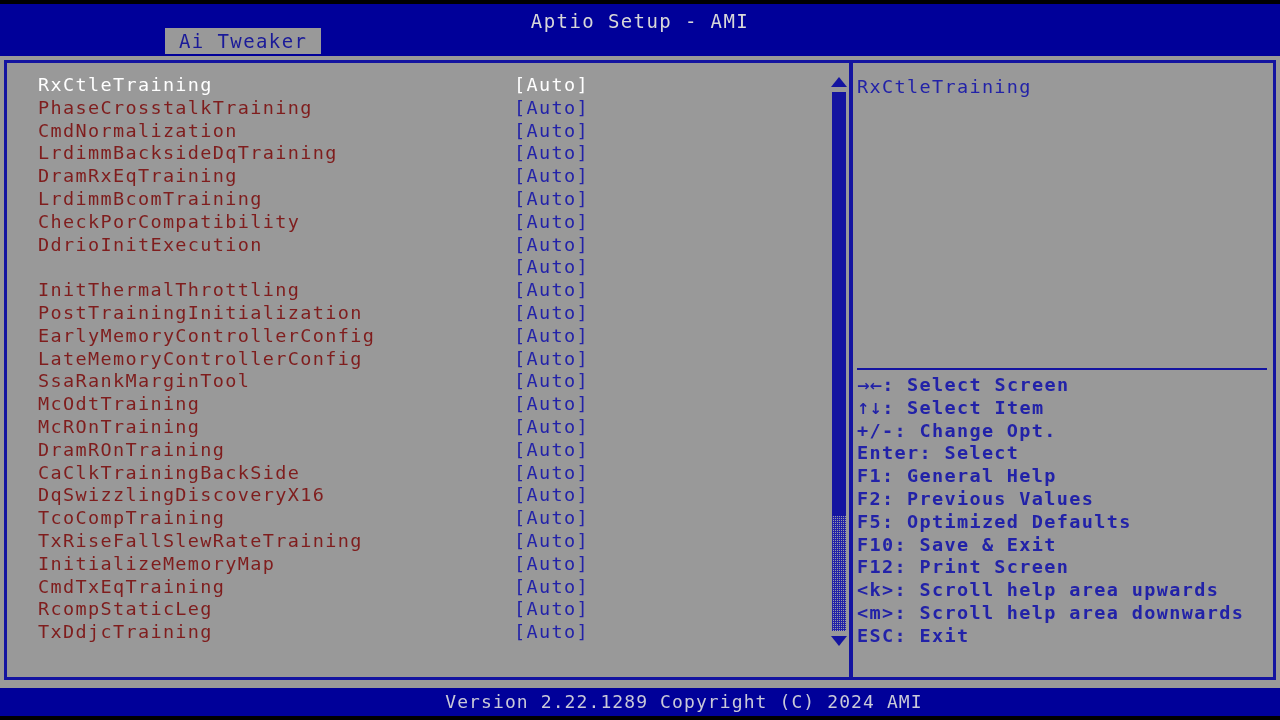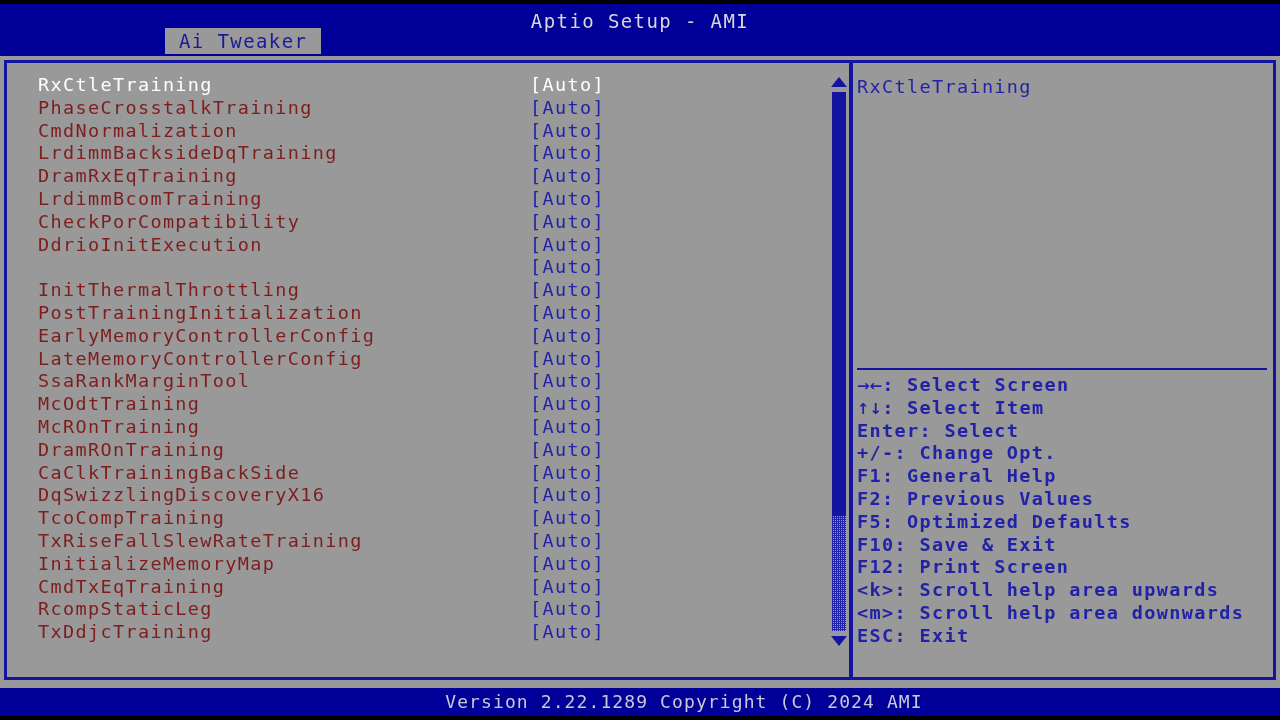--- a/index.html
+++ b/index.html
@@ -116,21 +116,20 @@
   }
   .opt-name {
     position: absolute;
     left: 4px; top: 0;
     color: #7f1d1d;
   }
   .opt-val {
     position: absolute;
     left: 480px; top: 0;
     color: #2222a8;
-    margin-left: 16px;
   }
   .opt-row.selected .opt-name,
   .opt-row.selected .opt-val {
     color: #ffffff;
   }
 
   
   .scrollbar {
     position: absolute;
     left: 829px; top: 74px;
@@ -276,22 +275,22 @@
   </div>
 
   <div class="vdivider"></div>
 
   <div class="help">
     <div class="help-title">RxCtleTraining</div>
     <div class="help-divider"></div>
     <div class="help-keys" id="help-keys">
         <div class="key-row"><span class="glyph">→←</span><span>: Select Screen</span></div>
         <div class="key-row"><span class="glyph">↑↓</span><span>: Select Item</span></div>
+        <div class="key-row"><span>+/-: Change Opt.</span></div>
         <div class="key-row"><span>Enter: Select</span></div>
-        <div class="key-row"><span>+/-: Change Opt.</span></div>
         <div class="key-row"><span>F1: General Help</span></div>
         <div class="key-row"><span>F2: Previous Values</span></div>
         <div class="key-row"><span>F5: Optimized Defaults</span></div>
         <div class="key-row"><span>F10: Save &amp; Exit</span></div>
         <div class="key-row"><span>F12: Print Screen</span></div>
         <div class="key-row"><span>&lt;k&gt;: Scroll help area upwards</span></div>
         <div class="key-row"><span>&lt;m&gt;: Scroll help area downwards</span></div>
         <div class="key-row"><span>ESC: Exit</span></div>
       </div>
   </div>

